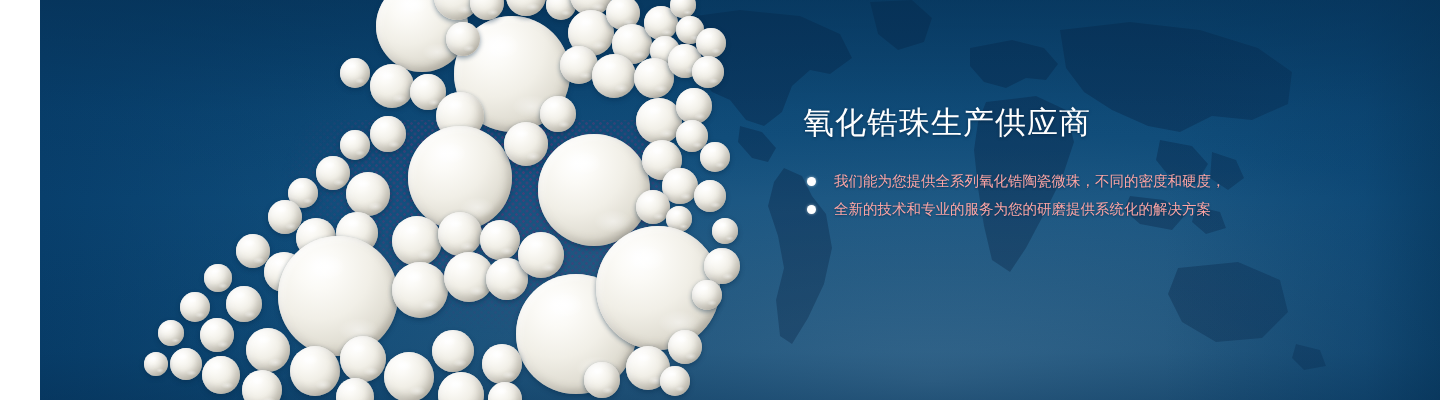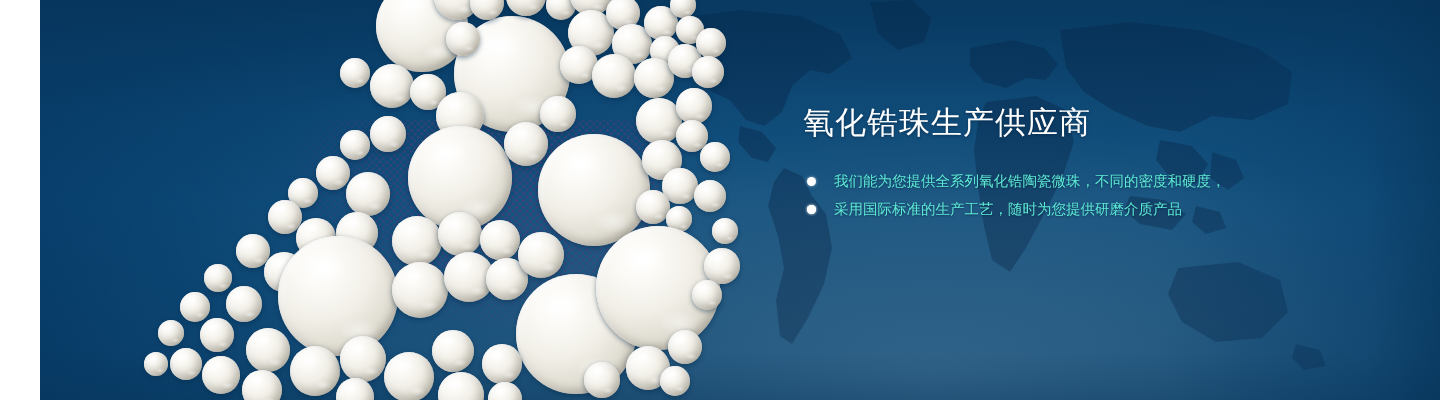--- a/index.html
+++ b/index.html
@@ -102,21 +102,21 @@
     margin:0 0 26px 0;
     text-shadow:0 1px 3px rgba(2,30,55,0.55);
     white-space:nowrap;
   }
   .bullets{
     list-style:none;margin:0;padding:0;
   }
   .bullet{
     position:relative;
     padding-left:31px;
-    color:#5eead4;
+    color:#fca5a5;
     font-size:14.5px;
     line-height:25px;
     margin-bottom:3px;
     text-shadow:0 1px 2px rgba(2,30,55,0.5);
   }
   .bullet .dot{
     position:absolute;
     left:4px;top:8px;
     width:9px;height:9px;
     border-radius:50%;
@@ -263,23 +263,20 @@
 
     <ul class="bullets">
 
       <li class="bullet">
         <span class="dot"></span>
         <span>我们能为您提供全系列氧化锆陶瓷微珠，不同的密度和硬度，</span>
       </li>
 
       <li class="bullet">
         <span class="dot"></span>
+        <span>全新的技术和专业的服务为您的研磨提供系统化的解决方案</span>
       </li>
 
-      <li class="bullet">
-        <span class="dot"></span>
-        <span>采用国际标准的生产工艺，随时为您提供研磨介质产品</span>
-      </li>
 
     </ul>
   </div>
 
 </div>
 
 </body></html>

